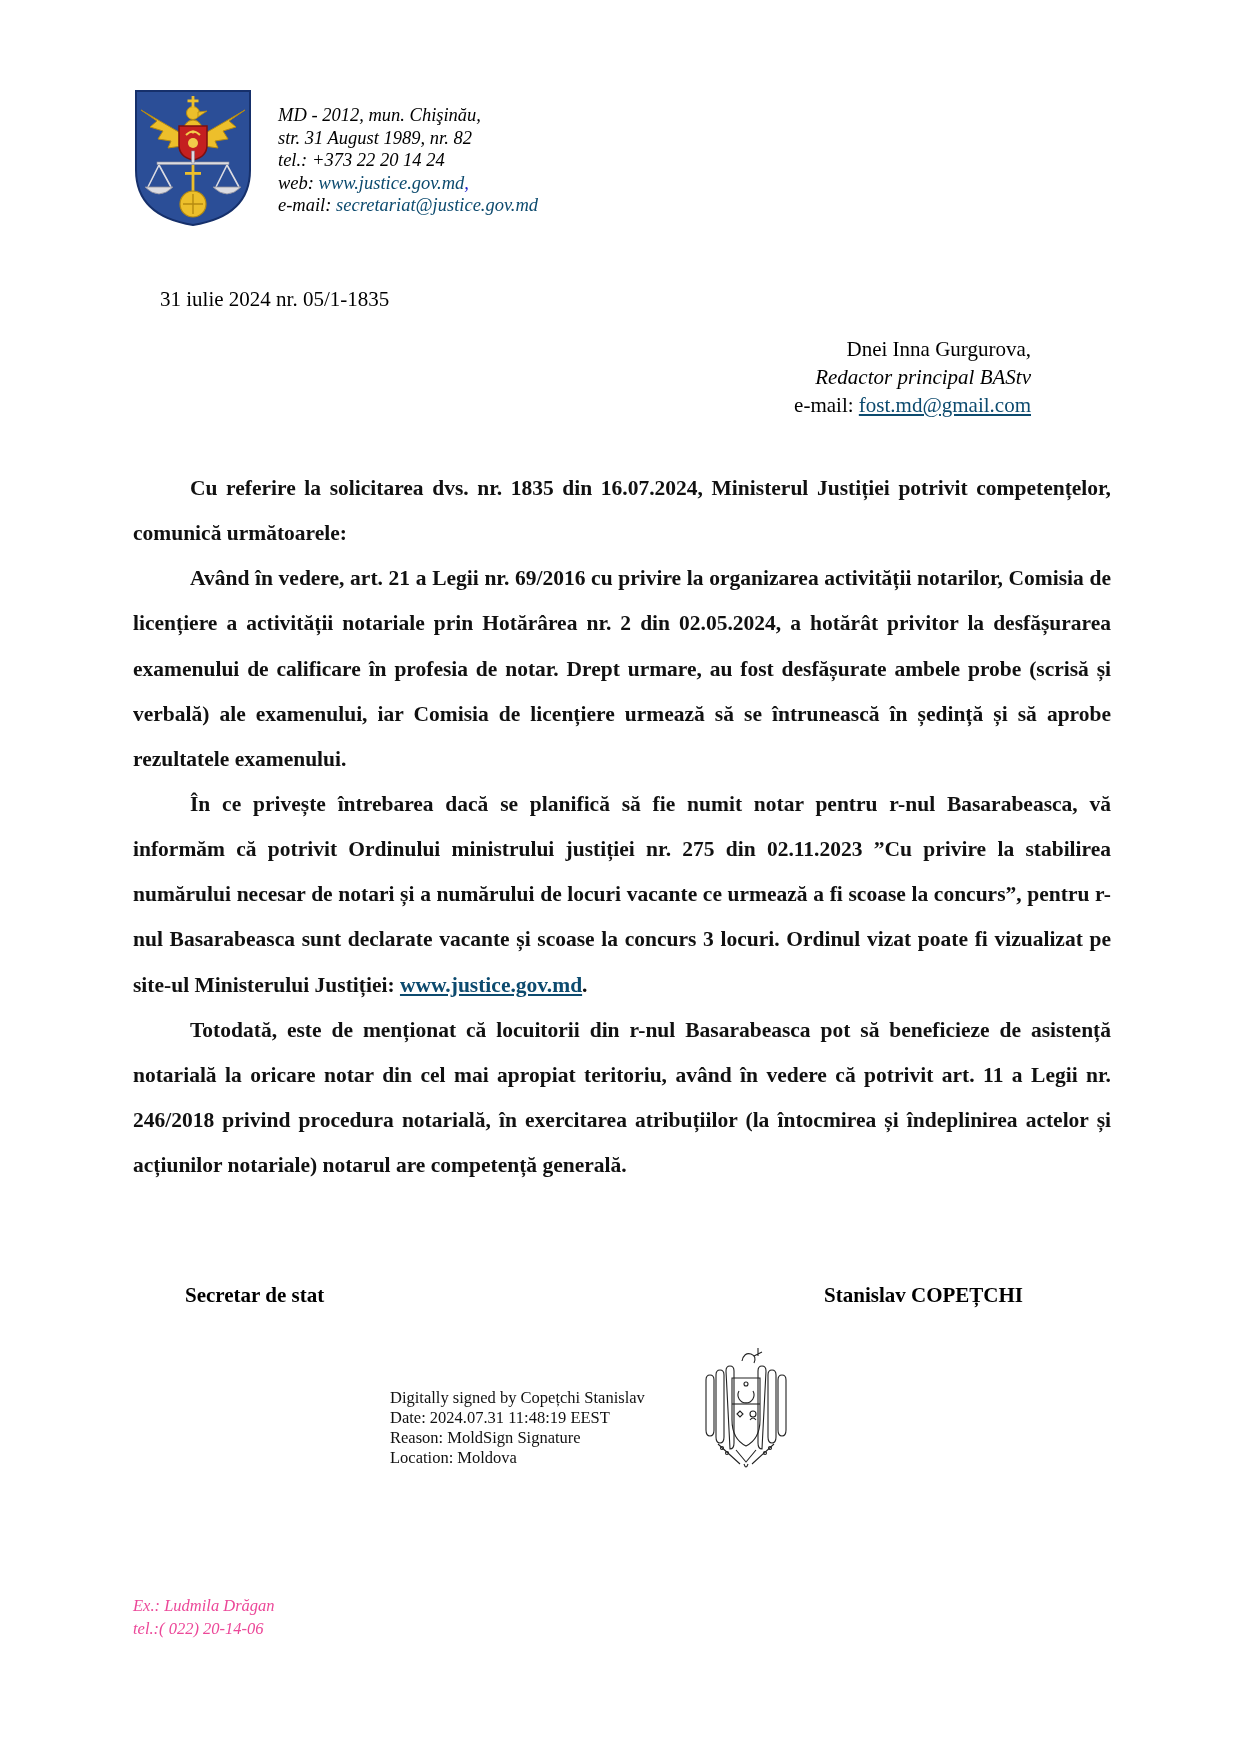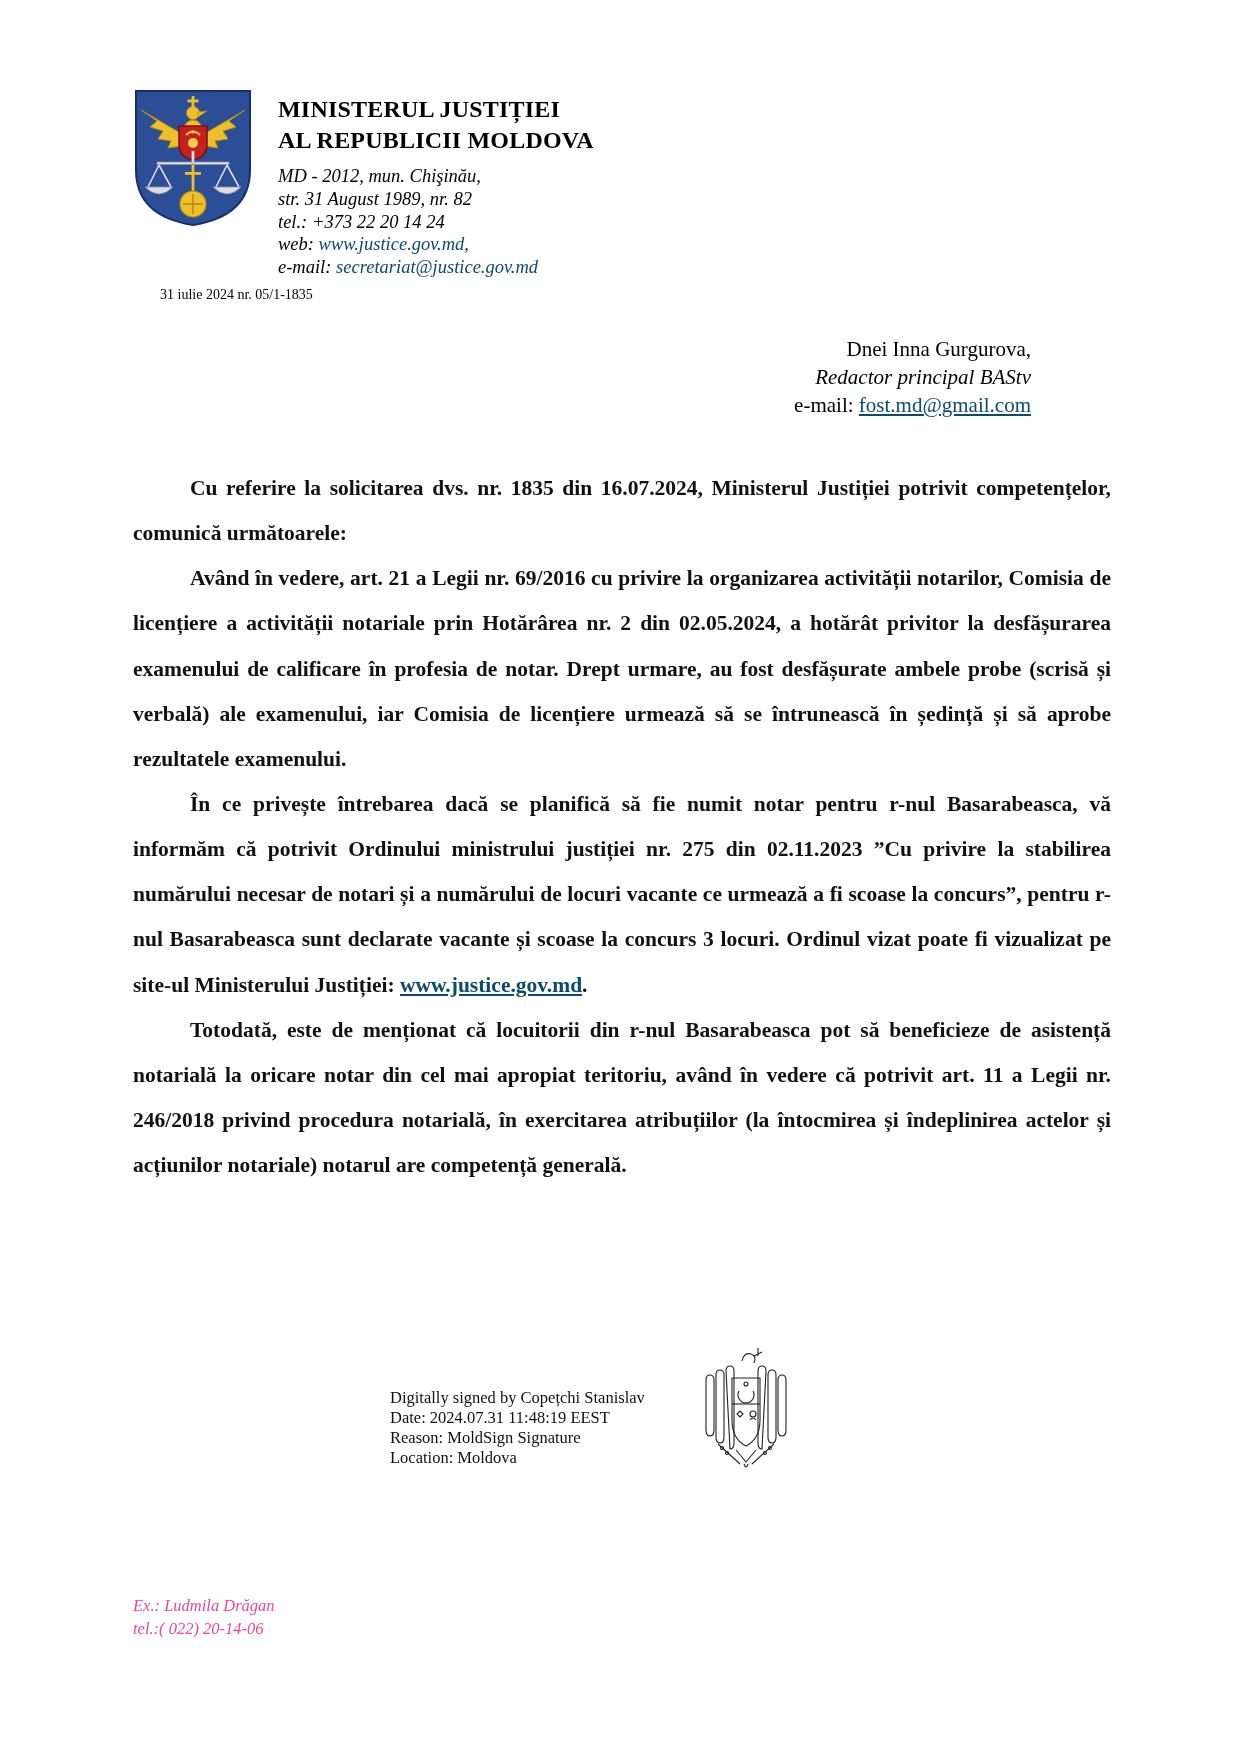--- a/index.html
+++ b/index.html
@@ -14,21 +14,21 @@
   }
   .letterhead { position:absolute; left:133px; top:88px; display:flex; }
   .coat-wrap { width:120px; height:140px; margin-right:25px; flex:0 0 auto; }
   .letterhead-text { padding-top:6px; }
   .ministry-name { font-weight:bold; font-size:24px; line-height:1.28; letter-spacing:0.2px; }
   .address { margin-top:10px; font-style:italic; font-size:18.5px; line-height:1.22; }
   .link { color:#0c4a6e; text-decoration:none; cursor:pointer; }
   .link.underline { text-decoration:underline; }
   .blue { color:#1616c8; }
 
-  .ref-line { position:absolute; left:160px; top:287px; font-size:14px; }
+  .ref-line { position:absolute; left:160px; top:287px; font-size:21px; }
 
   .addressee { position:absolute; right:210px; top:336px; text-align:right; font-size:21px; line-height:1.33; }
   .addressee .name { font-weight:normal; }
   .addressee .title { font-style:italic; }
 
   .body-text { position:absolute; left:133px; top:466px; width:978px;
     font-size:21.5px; line-height:2.1; text-align:justify; color:#111; }
   .body-text p { margin:0; text-indent:57px;font-weight:bold; }
 
   .sign-row { position:absolute; left:133px; top:1283px; width:978px;
@@ -72,24 +72,20 @@
         <path d="M12,99 Q26,113 40,99 Z" fill="#dcdce2" stroke="#8f8f9c" stroke-width="0.8"></path>
         <path d="M80,99 Q94,113 108,99 Z" fill="#dcdce2" stroke="#8f8f9c" stroke-width="0.8"></path>
 
         <rect x="58.6" y="77" width="2.8" height="26" fill="#edbf2b"></rect>
         <rect x="52" y="84" width="16" height="2.8" fill="#edbf2b"></rect>
         <circle cx="60" cy="116" r="13" fill="#edbf2b" stroke="#b68a10" stroke-width="1.2"></circle>
         <path d="M60,106 V126 M50,116 H70" stroke="#b68a10" stroke-width="1.4" fill="none"></path>
       </svg>
     </div>
     <div class="letterhead-text">
-      <div class="ministry-name">
-        <div>MINISTERUL JUSTIȚIEI</div>
-        <div>AL REPUBLICII MOLDOVA</div>
-      </div>
       <div class="address">
         <div>MD - 2012, mun. Chişinău,</div>
         <div>str. 31 August 1989, nr. 82</div>
         <div>tel.: +373 22 20 14 24</div>
         <div><span>web: </span><a class="link">www.justice.gov.md</a><span class="blue">,</span></div>
         <div><span>e-mail: </span><a class="link">secretariat@justice.gov.md</a></div>
       </div>
     </div>
   </div>
 
@@ -101,20 +97,24 @@
     <div><span>e-mail: </span><a class="link underline">fost.md@gmail.com</a></div>
   </div>
 
   <div class="body-text">
     <p>Cu referire la solicitarea dvs. nr. 1835 din 16.07.2024, Ministerul Justiției potrivit competențelor, comunică următoarele:</p>
     <p>Având în vedere, art. 21 a Legii nr. 69/2016  cu privire la organizarea activității notarilor, Comisia de licențiere a activității notariale prin Hotărârea nr. 2 din 02.05.2024, a hotărât  privitor la desfășurarea examenului de calificare în profesia de notar. Drept urmare, au fost desfășurate ambele probe (scrisă și verbală) ale examenului, iar Comisia de licențiere urmează să se întrunească în ședință și să aprobe rezultatele examenului.</p>
     <p><span>În ce privește întrebarea dacă se planifică să fie numit notar pentru r-nul Basarabeasca, vă informăm că potrivit Ordinului ministrului justiției nr. 275 din 02.11.2023 ”Cu privire la stabilirea numărului necesar de notari și a numărului de locuri vacante ce urmează a fi scoase la concurs”, pentru r-nul Basarabeasca sunt declarate vacante și scoase la concurs 3 locuri. Ordinul vizat poate fi vizualizat pe site-ul Ministerului Justiției: </span><a class="link underline">www.justice.gov.md</a><span>.</span></p>
     <p>Totodată, este de menționat că locuitorii din r-nul Basarabeasca pot să beneficieze de asistență notarială la oricare notar din cel mai apropiat teritoriu, având în vedere că potrivit art. 11 a Legii nr. 246/2018 privind procedura notarială, în exercitarea atribuțiilor (la întocmirea și îndeplinirea actelor și acțiunilor notariale) notarul are competență generală.</p>
   </div>
 
+  <div class="sign-row">
+    <div class="sign-role">Secretar de stat</div>
+    <div class="sign-name">Stanislav COPEȚCHI</div>
+  </div>
 
   <div class="sig-text">
     <div>Digitally signed by Copețchi Stanislav</div>
     <div>Date: 2024.07.31 11:48:19 EEST</div>
     <div>Reason: MoldSign Signature</div>
     <div>Location: Moldova</div>
   </div>
 
   <div class="sig-stamp">
     <svg viewBox="0 0 92 130" width="92" height="132" fill="none" stroke="#222" stroke-width="1.1">

